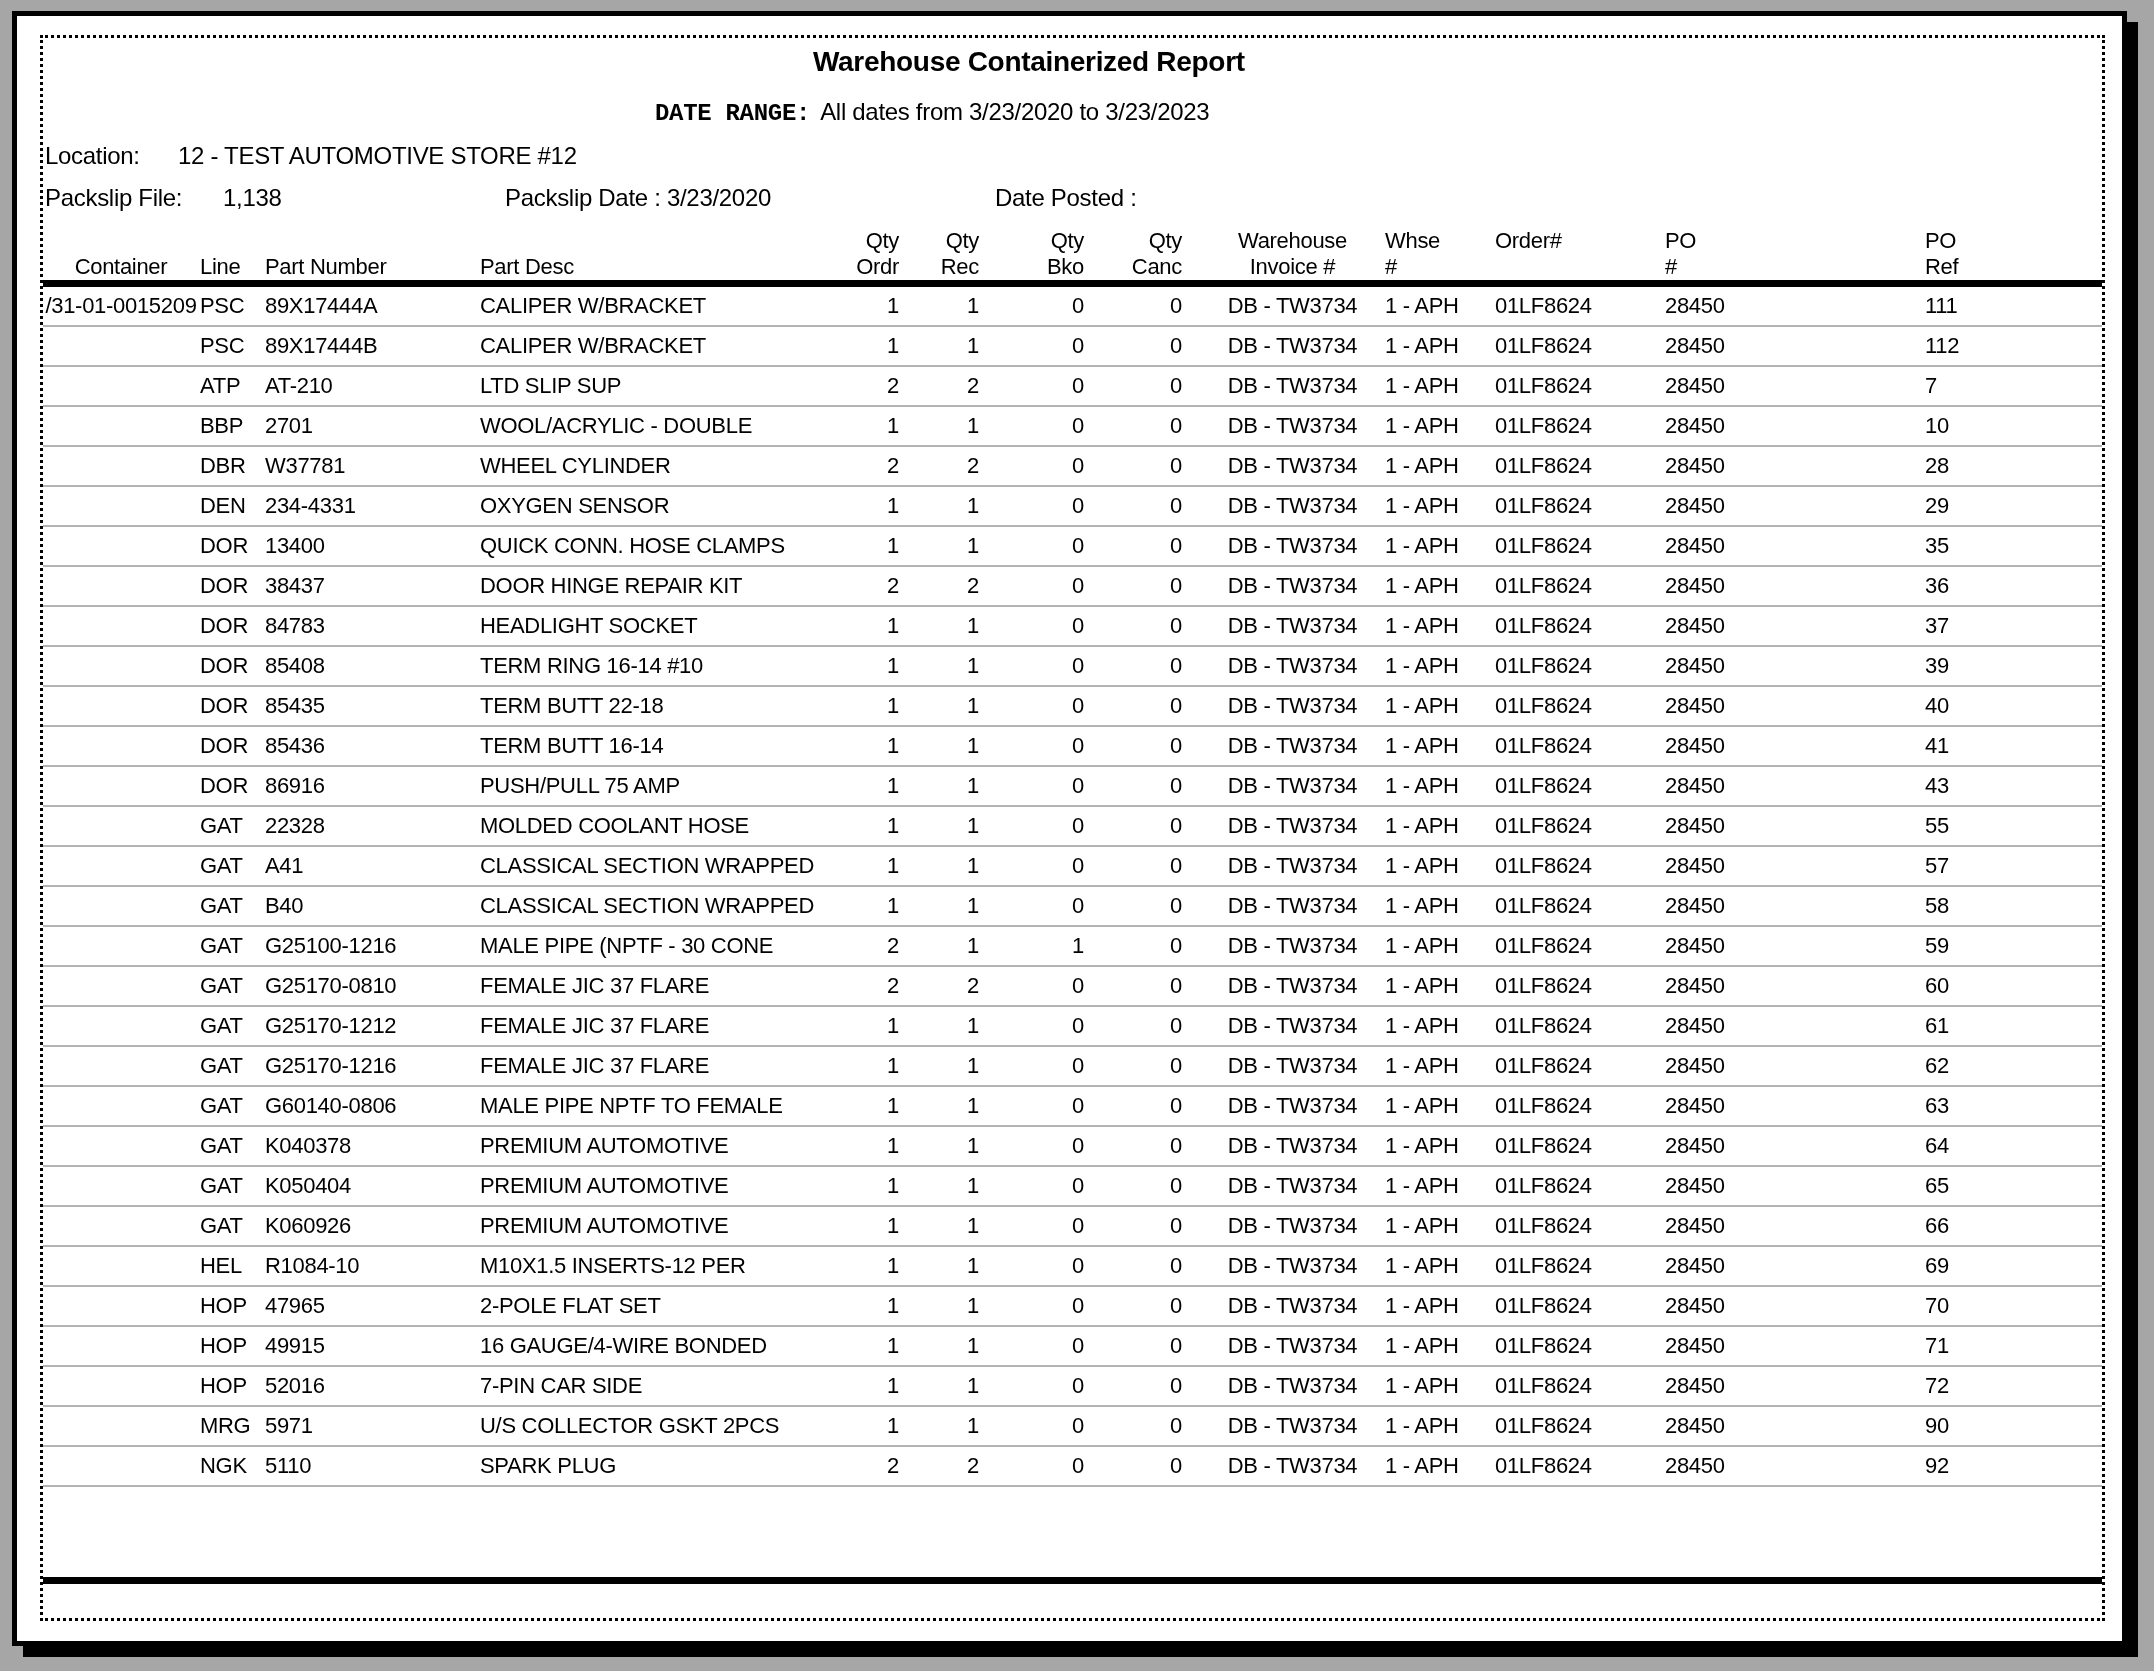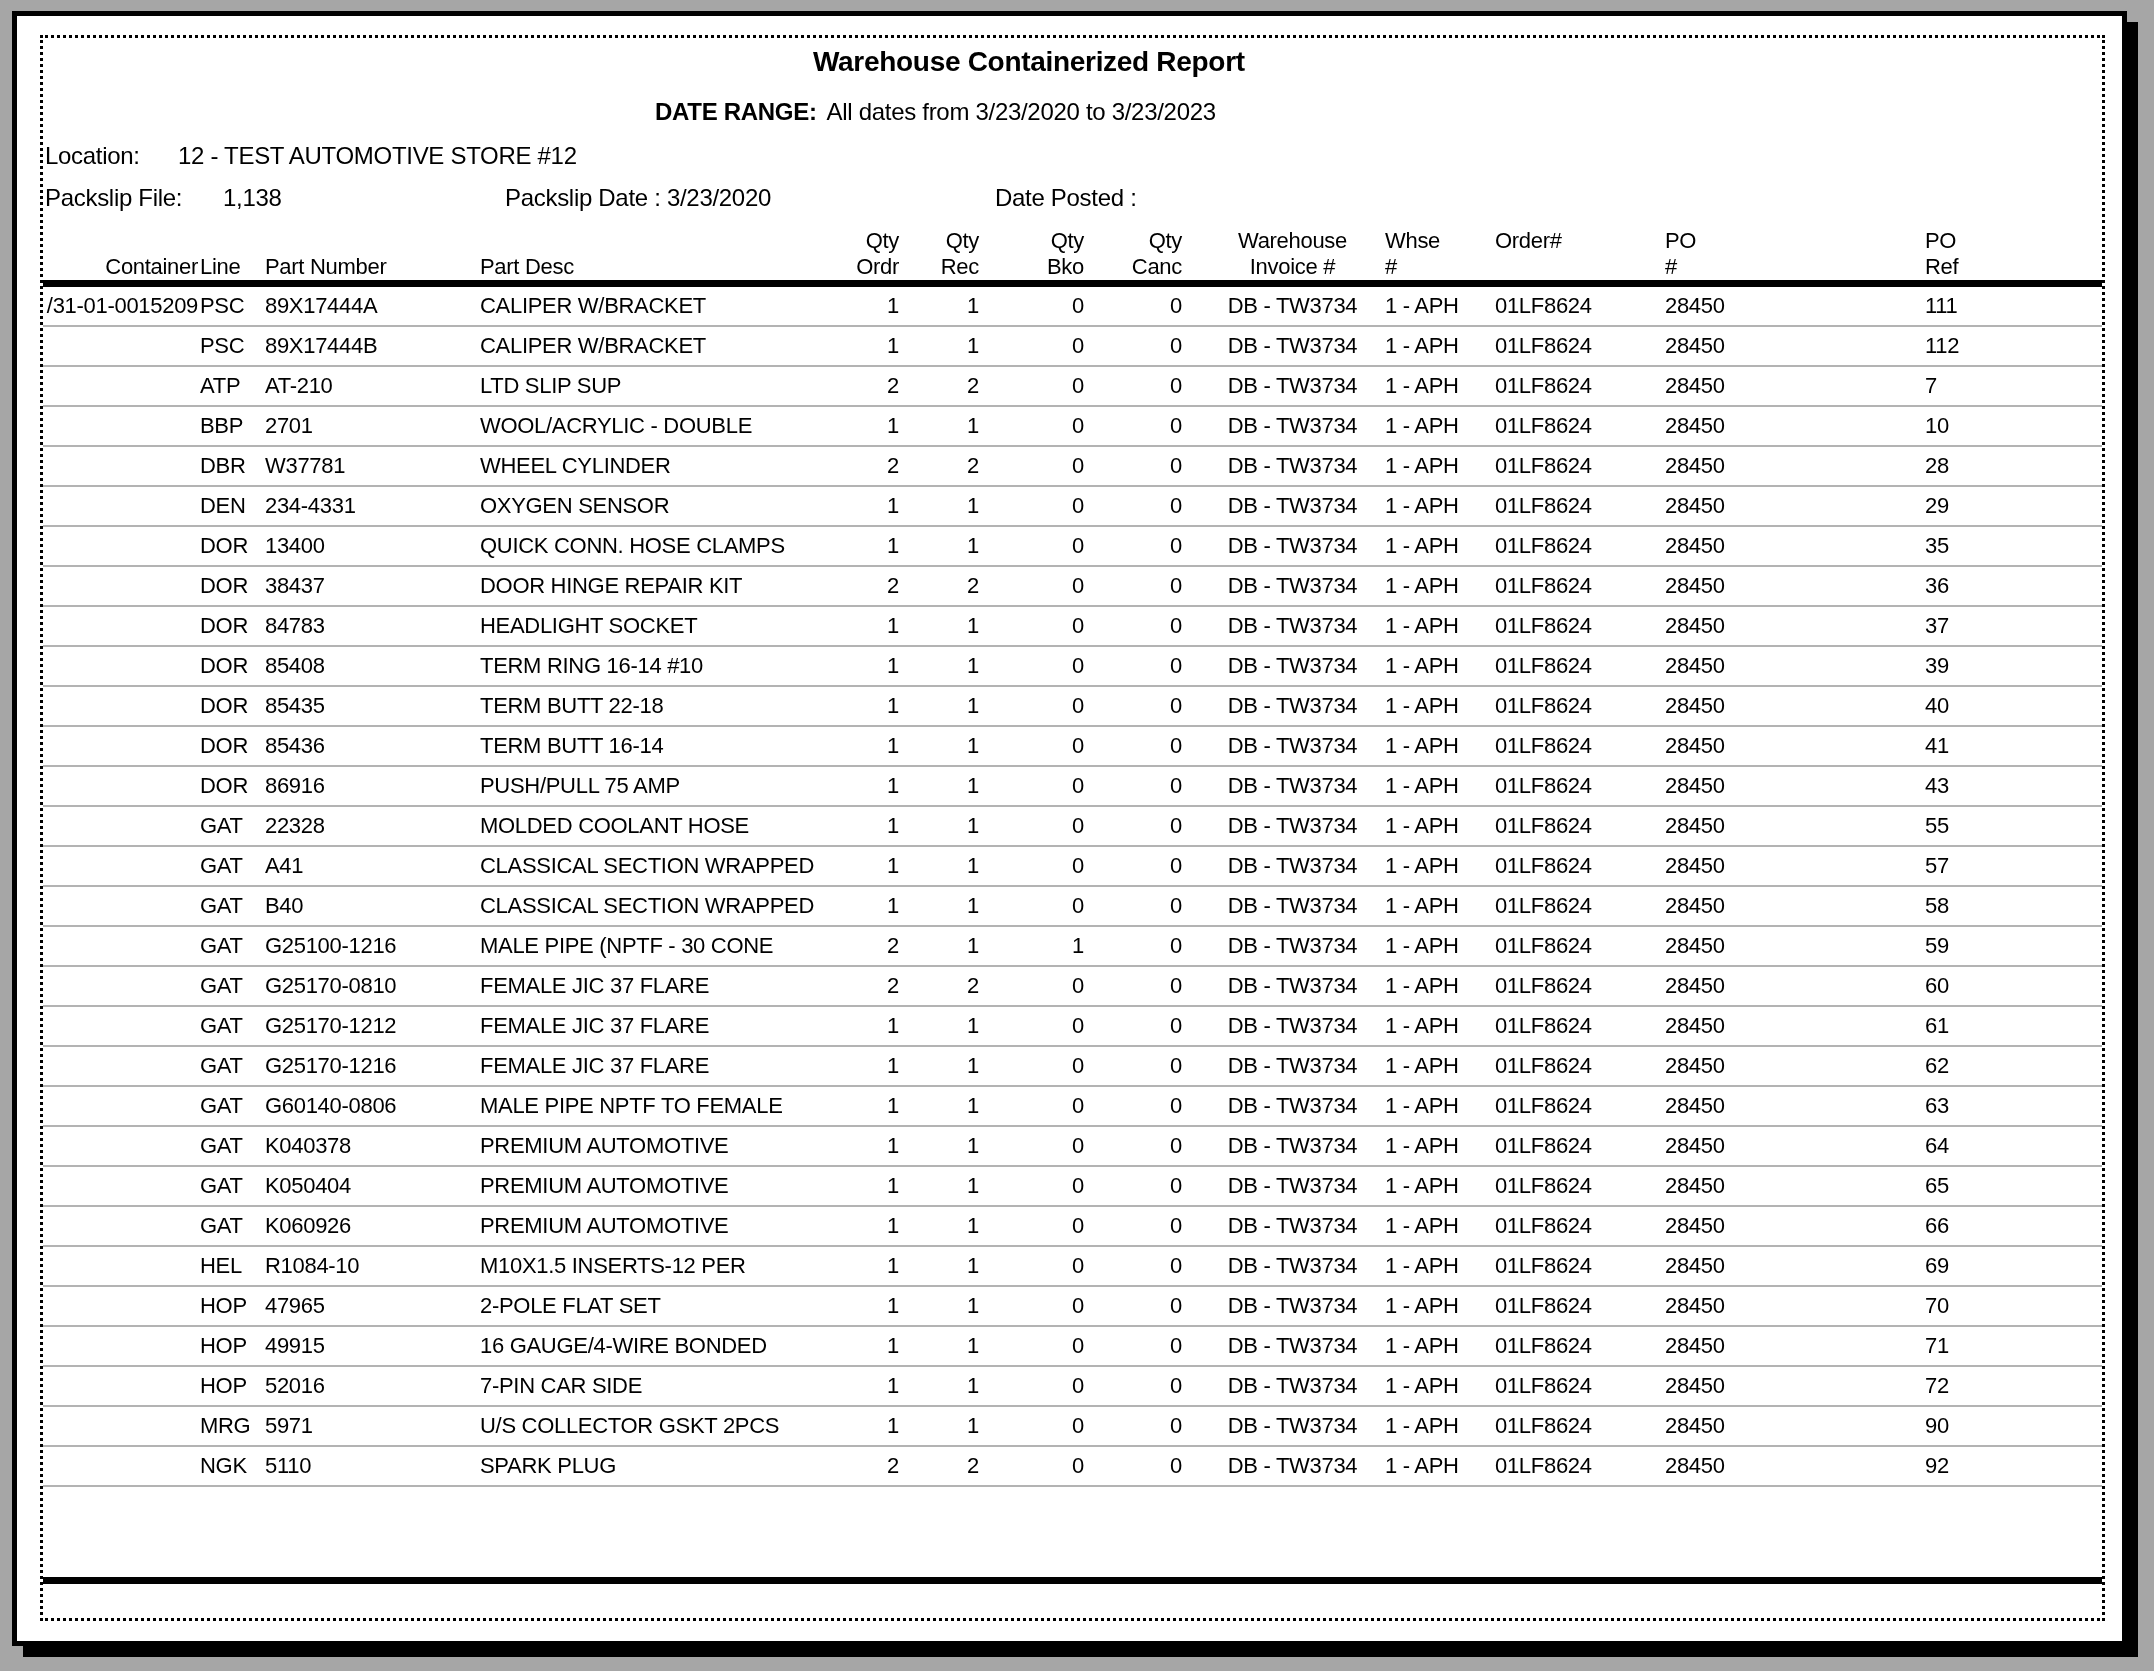--- a/index.html
+++ b/index.html
@@ -17,39 +17,39 @@
   .page{
     position:absolute;left:23px;top:19px;width:2065px;height:1586px;
     box-sizing:border-box;border:3px dotted #000;background:#fff;
   }
   .title{
     position:absolute;left:770px;top:8px;font-size:28px;font-weight:bold;white-space:nowrap;
   }
   .daterange{
     position:absolute;left:612px;top:60px;font-size:24px;white-space:nowrap;
   }
-  .daterange .lbl{font-weight:bold;margin-right:10px;}
+  .daterange .lbl{font-weight:bold;margin-right:10px;font-family:Liberation Mono, monospace;}
   .hdr-row{position:absolute;font-size:24px;white-space:nowrap;}
   .loc-row{left:0;top:104px;width:100%;}
   .pack-row{left:0;top:146px;width:100%;}
   .hdr-row .lbl{font-weight:normal;}
   .abs{position:absolute;white-space:nowrap;}
   table.report{
     position:absolute;left:0;top:190px;width:2059px;
     border-collapse:collapse;table-layout:fixed;font-size:22px;
   }
   table.report th,table.report td{
     padding:0;margin:0;overflow:hidden;white-space:nowrap;font-weight:normal;
   }
   thead tr{border-bottom:7px solid #000;}
   thead th{vertical-align:bottom;padding-bottom:5px;font-weight:bold;line-height:26px;font-size:22px;}
   tbody tr{border-bottom:2px solid #b3b3b3;}
   tbody td{height:38px;vertical-align:middle;}
   
-  .report th:nth-child(1),.report td:nth-child(1){text-align:right;padding-left:1px;}
+  .report th:nth-child(1),.report td:nth-child(1){text-align:center;padding-left:1px;}
   .report th:nth-child(2),.report td:nth-child(2),
   .report th:nth-child(3),.report td:nth-child(3),
   .report th:nth-child(4),.report td:nth-child(4){text-align:left;padding-left:2px;}
   .report th:nth-child(5),.report td:nth-child(5),
   .report th:nth-child(6),.report td:nth-child(6),
   .report th:nth-child(7),.report td:nth-child(7),
   .report th:nth-child(8),.report td:nth-child(8){text-align:right;padding-right:1px;}
   .report th:nth-child(9),.report td:nth-child(9){text-align:center;padding-left:17px;}
   .report th:nth-child(10),.report td:nth-child(10),
   .report th:nth-child(11),.report td:nth-child(11),

